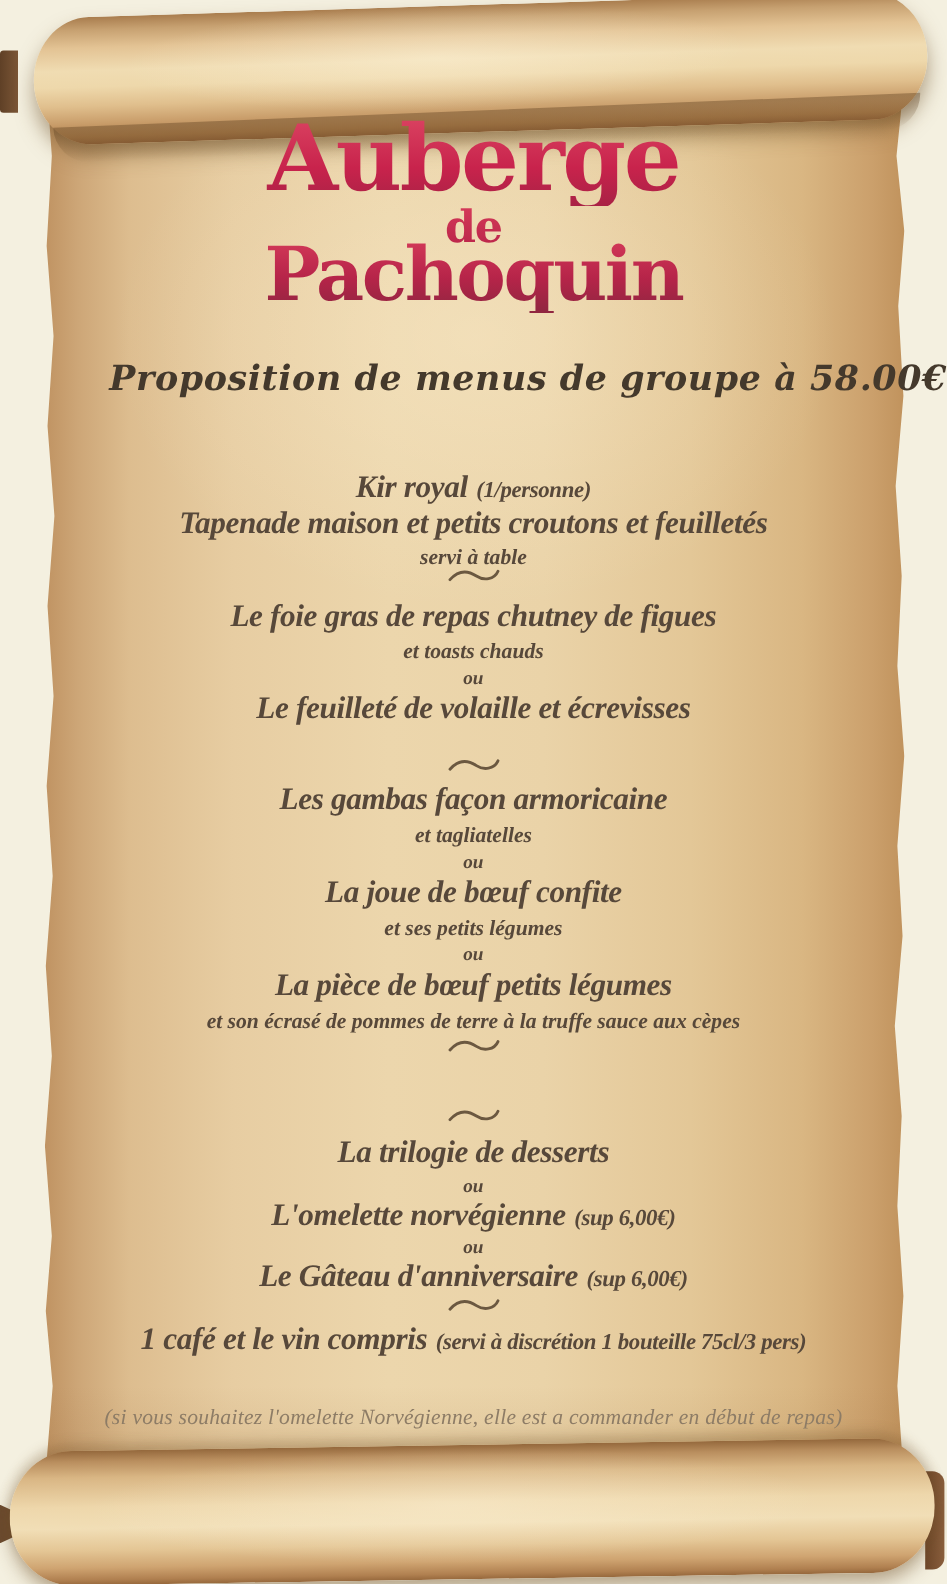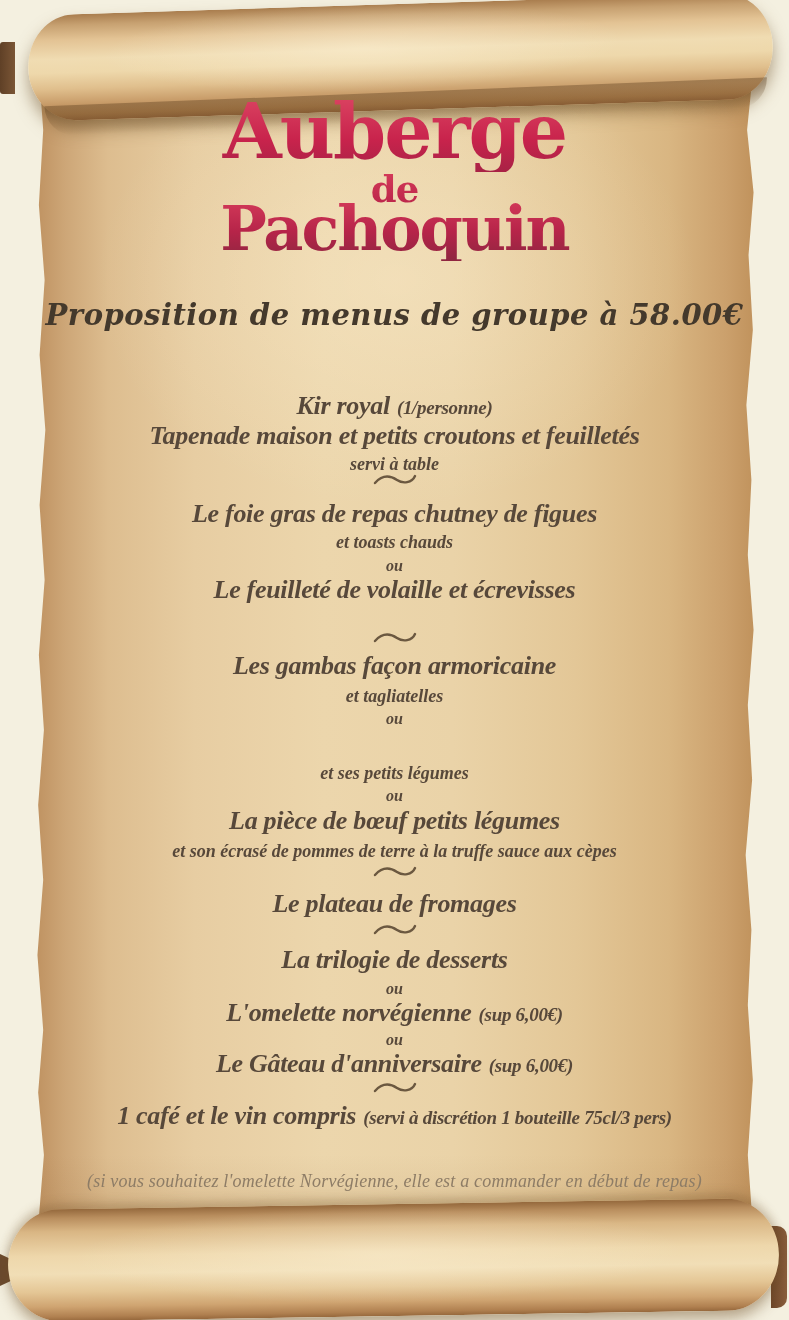--- a/index.html
+++ b/index.html
@@ -90,21 +90,21 @@
     -webkit-background-clip:text;background-clip:text;-webkit-text-fill-color:transparent;
   }
   .title3{
     font-family:"DejaVu Serif",serif;font-weight:bold;font-size:62px;letter-spacing:-2px;
     color:#b02647;
     background:linear-gradient(180deg,#d63b5a 0%,#b62449 55%,#8f2640 100%);
     -webkit-background-clip:text;background-clip:text;-webkit-text-fill-color:transparent;
   }
   .subtitle{
     font-family:"DejaVu Serif",serif;font-style:italic;font-weight:bold;
-    font-size:29px;color:#44392c;letter-spacing:0.5px;
+    font-size:29px;color:#44392c;letter-spacing:0.5px;text-align:right;
   }
   .dish{font-style:italic;font-weight:bold;font-size:26px;color:#57483a;letter-spacing:-0.3px;}
   .dish .note{font-size:19px;margin-left:7px;}
   .sub{font-style:italic;font-weight:bold;font-size:18px;color:#57483a;}
   .ou{font-style:italic;font-weight:bold;font-size:16px;color:#57483a;}
   .footnote{font-style:italic;font-size:18px;color:#8d7c66;letter-spacing:0.2px;}
   .divider{height:16px;}
   .divider svg{display:inline-block;vertical-align:top;}
 </style>
 </head>
@@ -148,32 +148,32 @@
 
     <div class="line divider" style="top:630px">
       <svg width="46" height="16" viewBox="0 0 46 16">
           <path d="M3 11 C 11 2, 19 4, 25 8 C 31 12, 40 11, 43 4" stroke="#6b5840" stroke-width="2.4" fill="none" stroke-linecap="round"></path>
         </svg>
     </div>
 
     <div class="line dish" style="top:652px">Les gambas façon armoricaine</div>
     <div class="line sub" style="top:687px">et tagliatelles</div>
     <div class="line ou" style="top:711px">ou</div>
+    <div class="line dish" style="top:730px">La joue de bœuf confite</div>
     <div class="line sub" style="top:764px">et ses petits légumes</div>
     <div class="line ou" style="top:788px">ou</div>
     <div class="line dish" style="top:807px">La pièce de bœuf petits légumes</div>
     <div class="line sub" style="top:842px">et son écrasé de pommes de terre à la truffe sauce aux cèpes</div>
 
     <div class="line divider" style="top:864px">
       <svg width="46" height="16" viewBox="0 0 46 16">
           <path d="M3 11 C 11 2, 19 4, 25 8 C 31 12, 40 11, 43 4" stroke="#6b5840" stroke-width="2.4" fill="none" stroke-linecap="round"></path>
         </svg>
     </div>
 
-    <div class="line dish" style="top:890px">Le plateau de fromages</div>
 
     <div class="line divider" style="top:922px">
       <svg width="46" height="16" viewBox="0 0 46 16">
           <path d="M3 11 C 11 2, 19 4, 25 8 C 31 12, 40 11, 43 4" stroke="#6b5840" stroke-width="2.4" fill="none" stroke-linecap="round"></path>
         </svg>
     </div>
 
     <div class="line dish" style="top:946px">La trilogie de desserts</div>
     <div class="line ou" style="top:981px">ou</div>
     <div class="line dish" style="top:999px">

